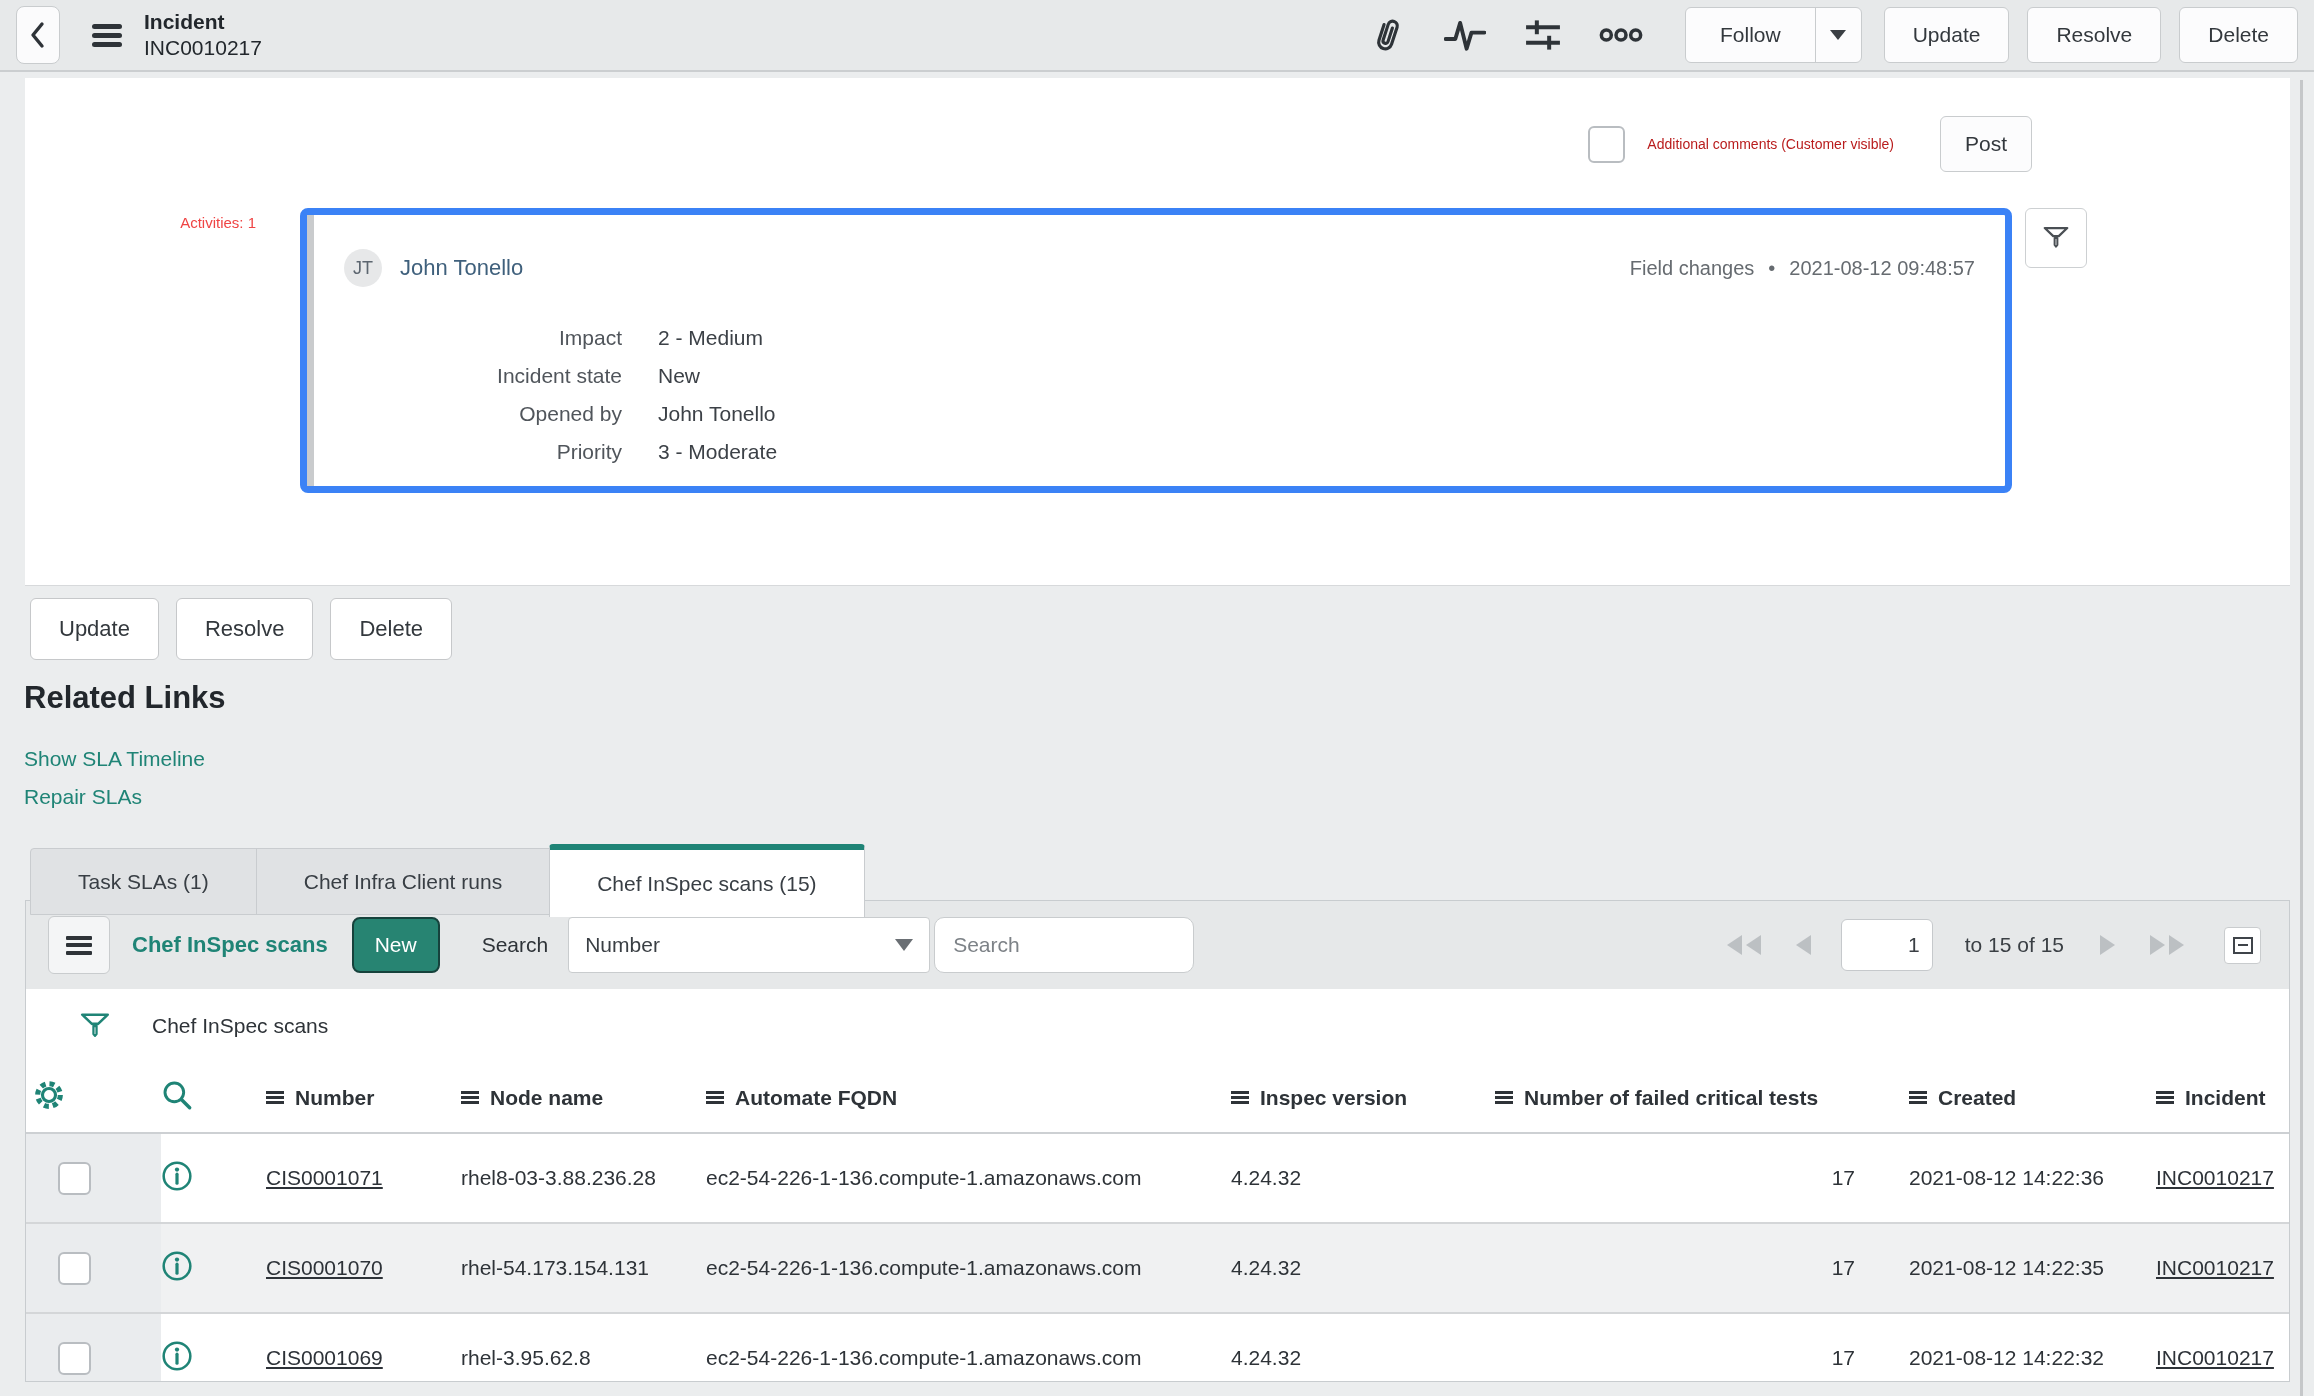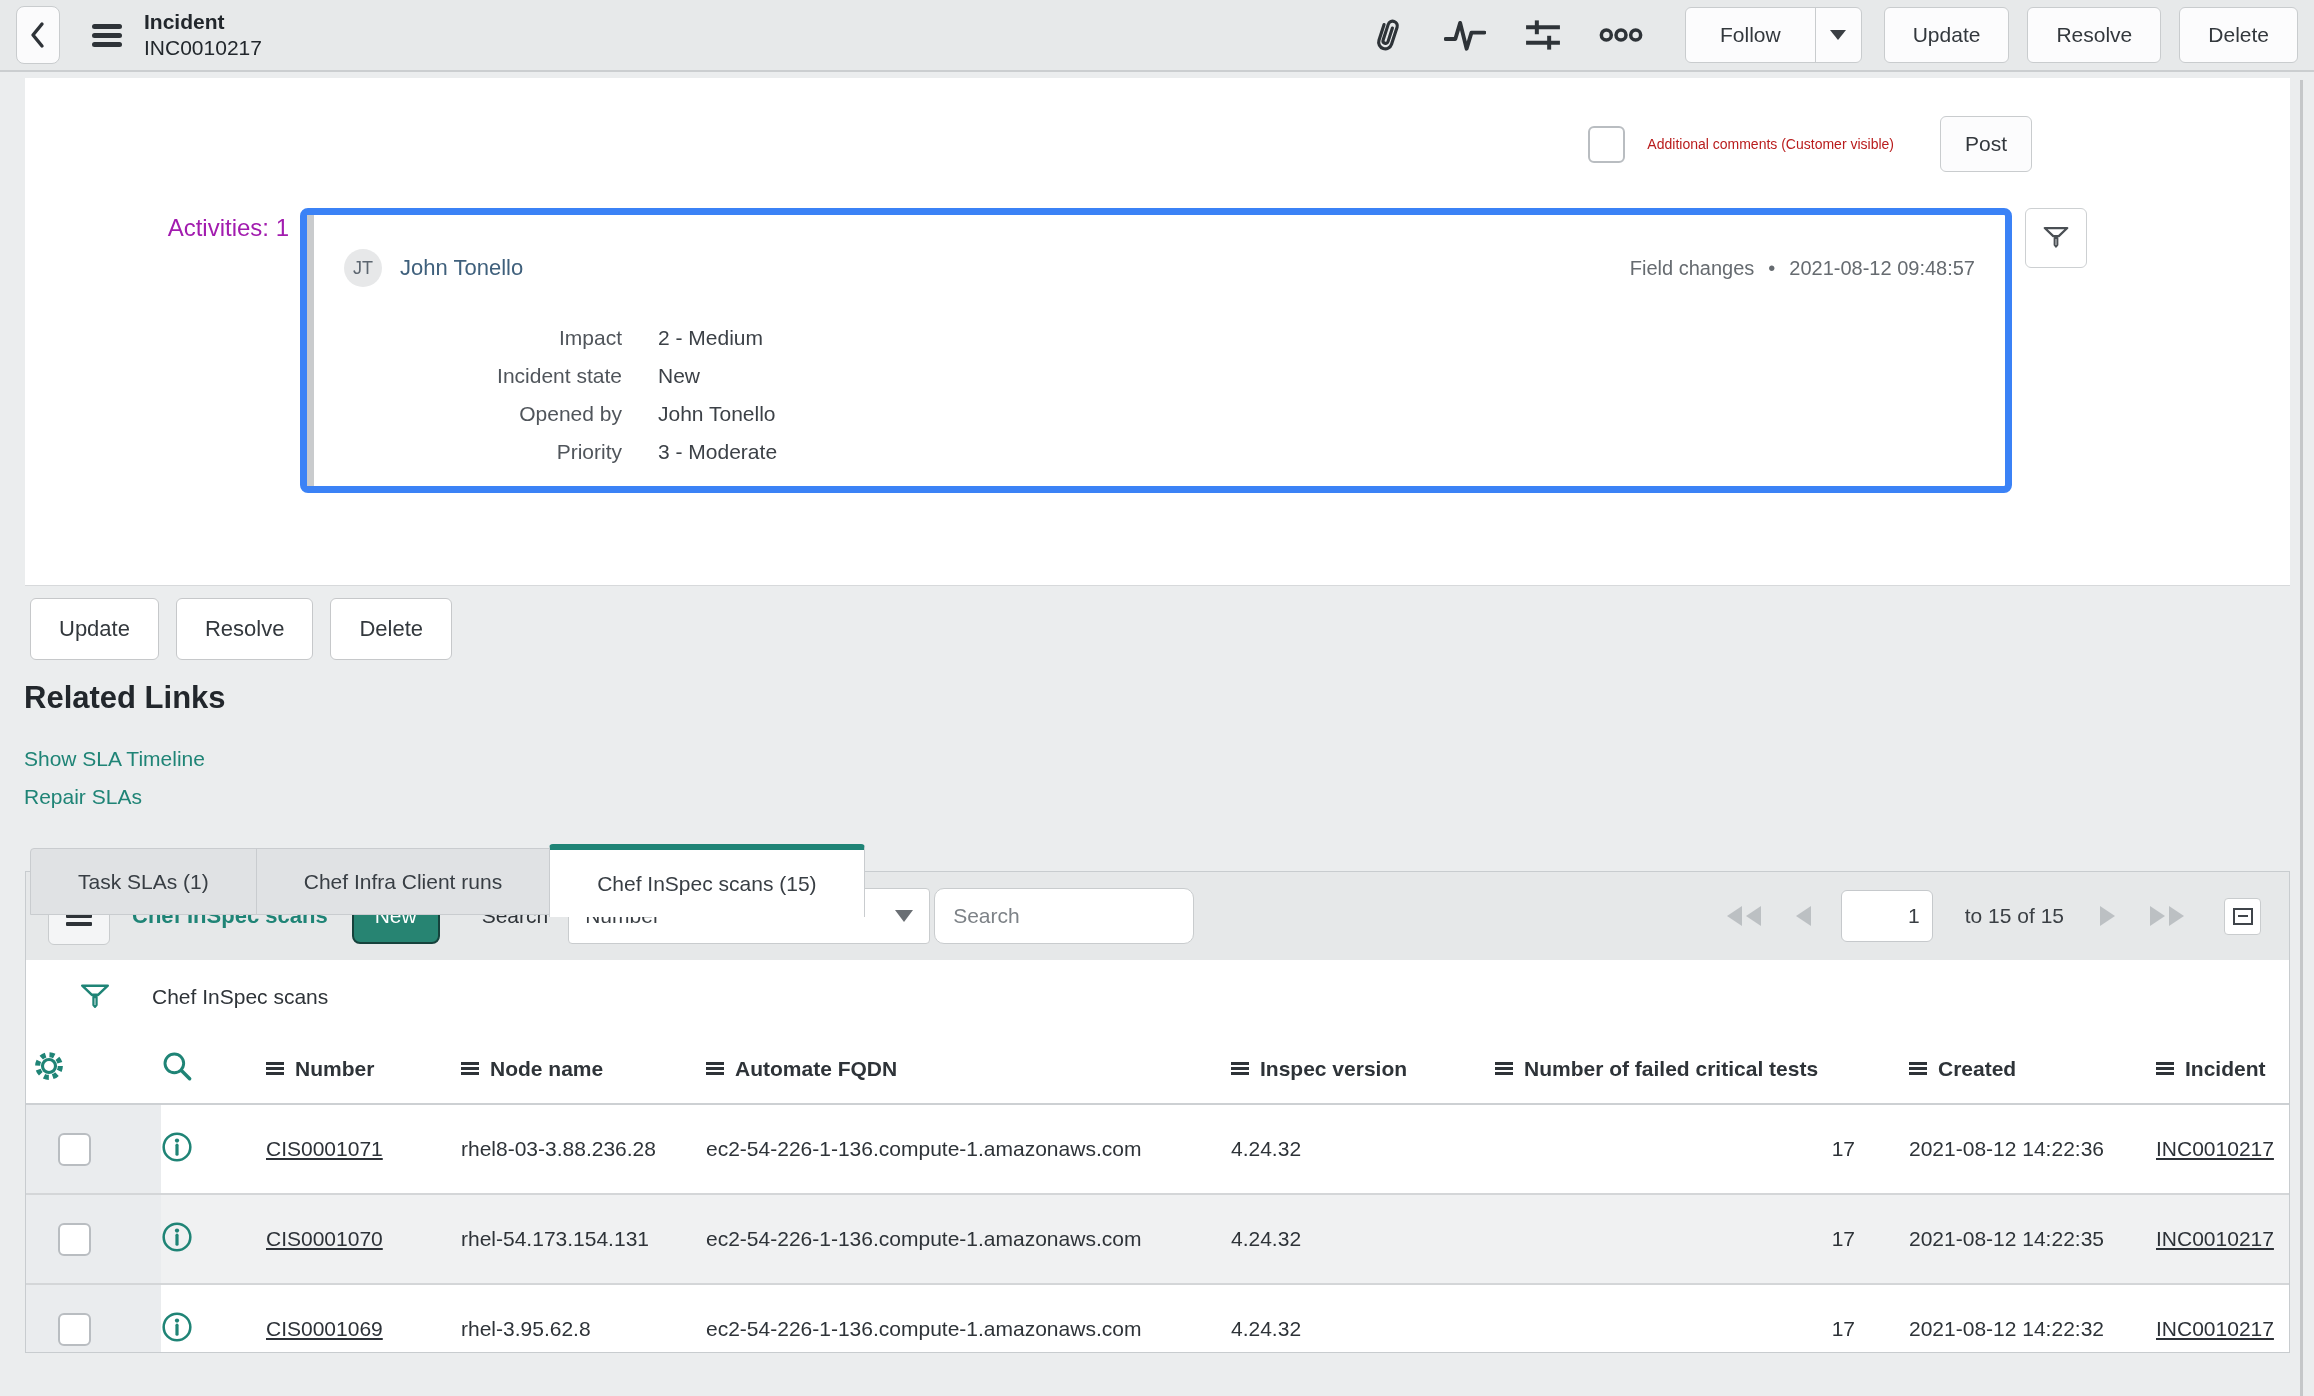--- a/index.html
+++ b/index.html
@@ -52,21 +52,21 @@
   }
   .comments-row { position:absolute; top:38px; right:258px; display:flex; align-items:center; gap:22px; }
   .cbx {
     appearance:none; -webkit-appearance:none; width:37px; height:37px; background:#fff;
     border:2px solid #b9bdc1; border-radius:6px; cursor:pointer; flex:0 0 auto;
   }
   .comments-label { font-size:14px; color:#b91c1c; }
   .post-btn { margin-left: 24px; width: 92px; padding: 4px; }
 
   .activities-row { position:absolute; top:130px; left:0; width:100%; display:flex; align-items:flex-start; }
-  .act-label { width:275px; text-align:right; padding-right:11px; padding-top:6px; font-size:24px; color:#a21caf; flex:0 0 auto; }
+  .act-label { width:275px; text-align:right; padding-right:44px; padding-top:6px; font-size:15px; color:#ef4444; flex:0 0 auto; }
   .act-card {
     width:1712px; height:285px; border:7px solid #3b82f6; border-radius:8px; background:#fff;
     position:relative; padding-left:7px; flex:0 0 auto;
   }
   .act-accent { position:absolute; left:0; top:0; bottom:0; width:7px; background:#c9cbcd; }
   .card-head { display:flex; align-items:center; padding:34px 30px 0 30px; }
   .avatar {
     width:38px; height:38px; border-radius:50%; background:#e7e8e9; color:#5d6670;
     display:flex; align-items:center; justify-content:center; font-size:18px; flex:0 0 auto;
   }
@@ -99,21 +99,21 @@
     display:flex; align-items:center; font-size:21px; color:#383e44; cursor:pointer; margin-right:-1px;
   }
   .tab:first-child { border-top-left-radius:4px; }
   .tab.active {
     height:73px; background:#ffffff; border-top:6px solid #1F8476; border-bottom:none;
     margin-bottom:-2px; border-top-left-radius:4px; border-top-right-radius:4px; position:relative; z-index:4;
   }
 
   
   .list-box {
-    position:absolute; left:25px; top:871px; width:2265px; height:482px;
+    position:absolute; left:25px; top:900px; width:2265px; height:482px;
     border:1px solid #c8cccf; background:#fff; overflow:hidden;
   }
   .toolbar {
     height:88px; background:#e6e8e9; display:flex; align-items:center; padding:0 22px; gap:0;
   }
   .tb-burger {
     width:62px; height:58px; background:#f4f5f6; border:1px solid #c9ccce; border-radius:6px;
     display:flex; align-items:center; justify-content:center; cursor:pointer;
   }
   .tb-burger .bars { width:26px; height:19px; position:relative; }

